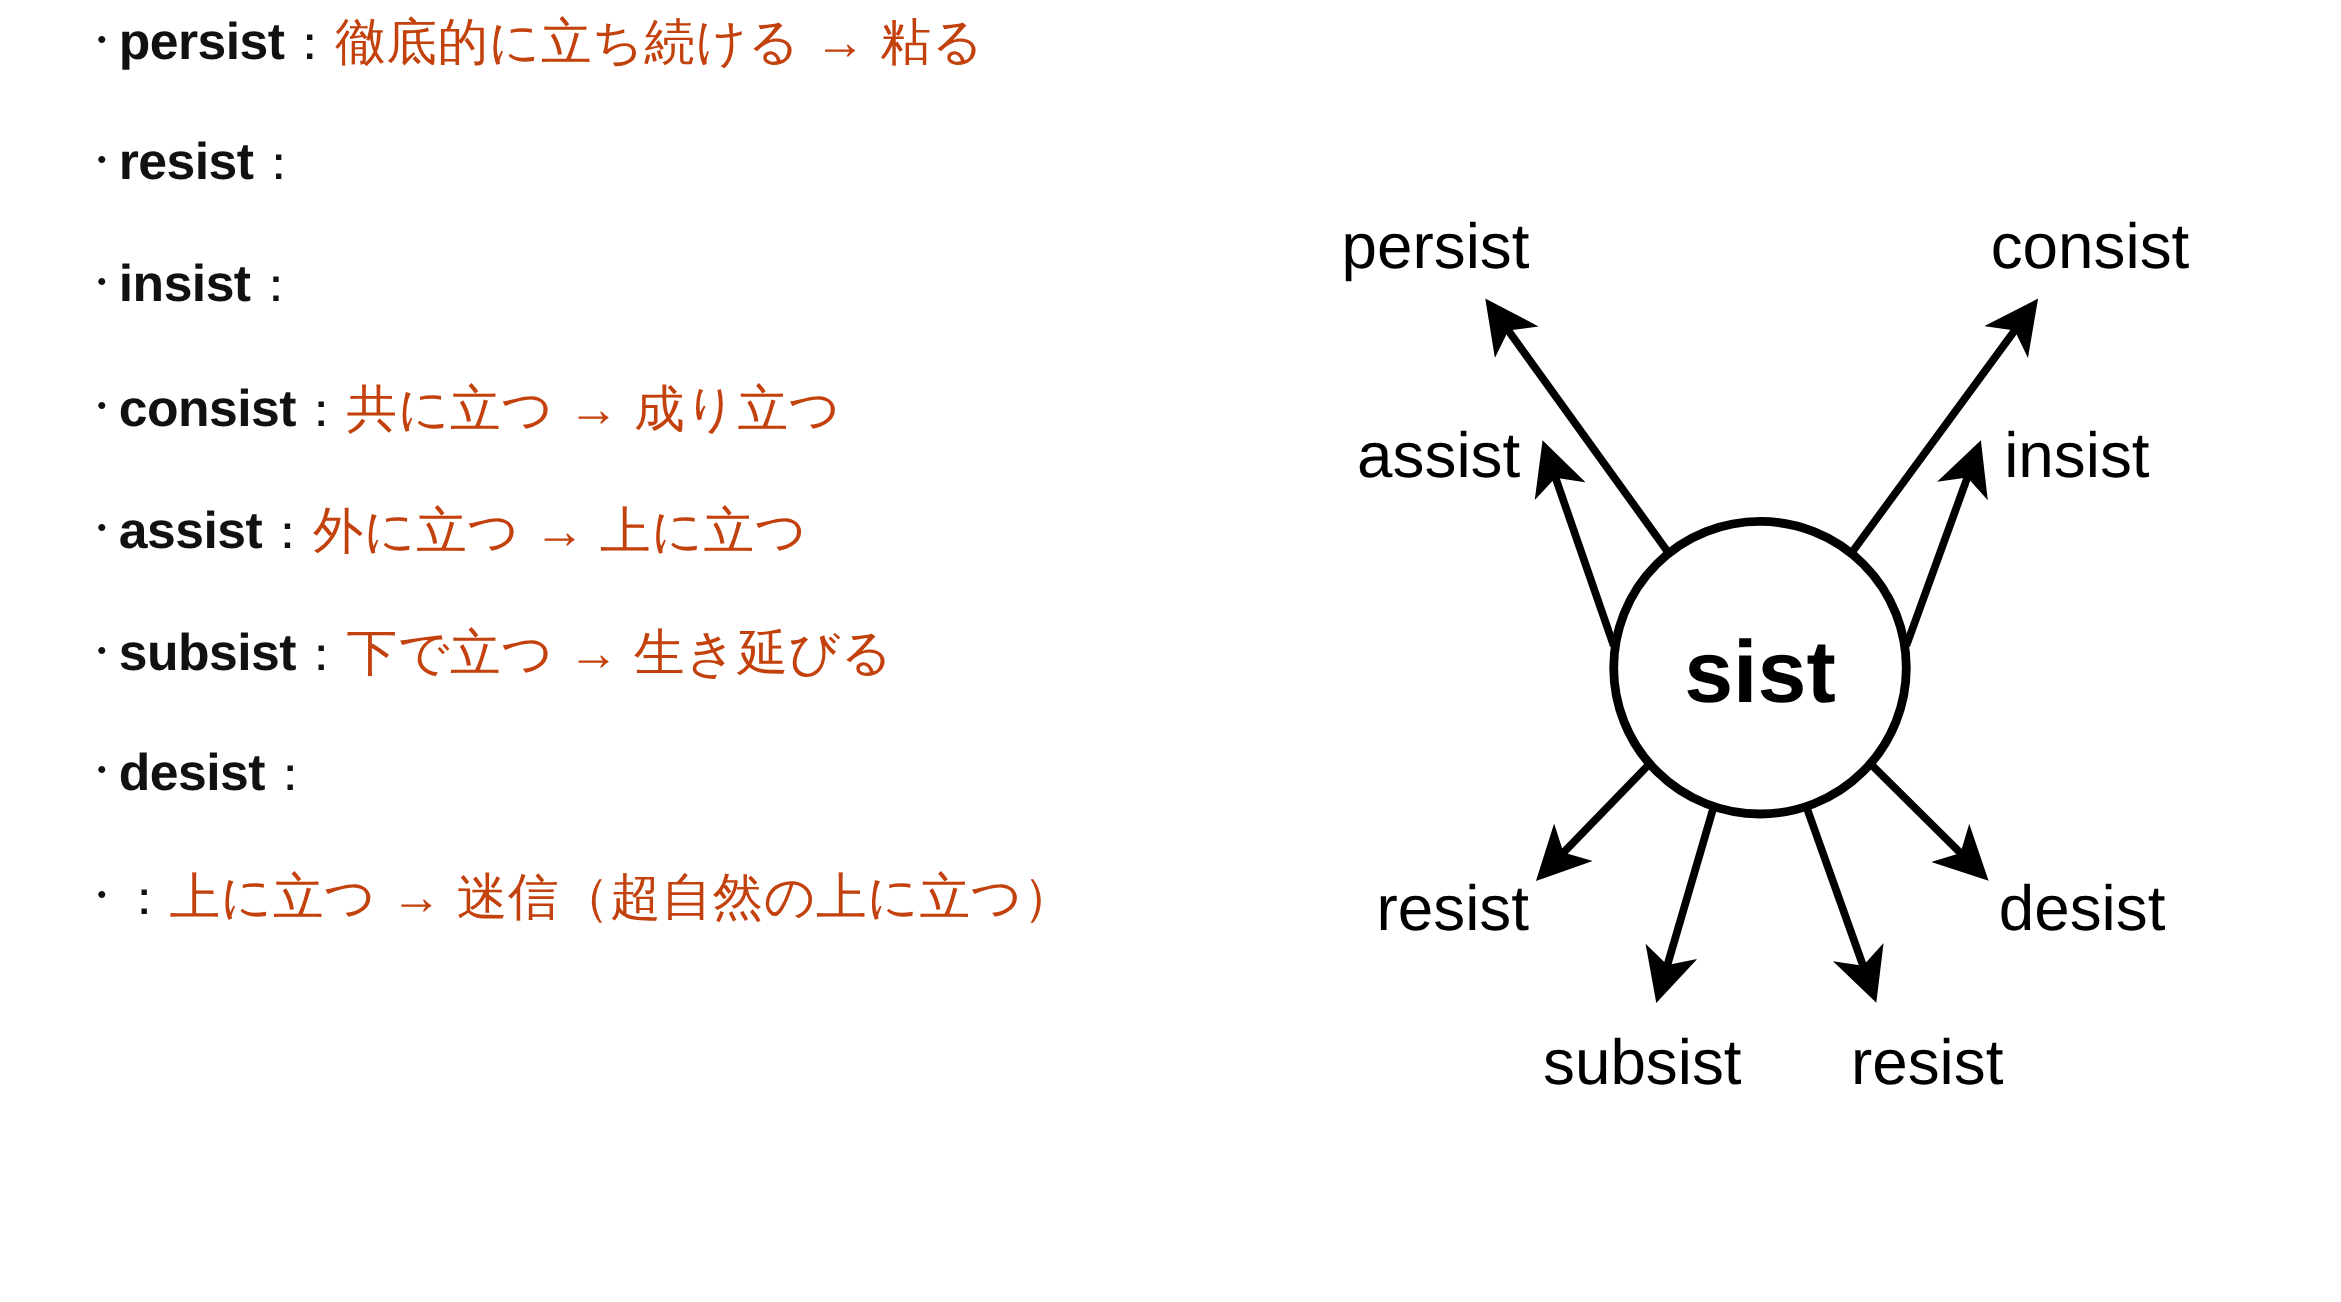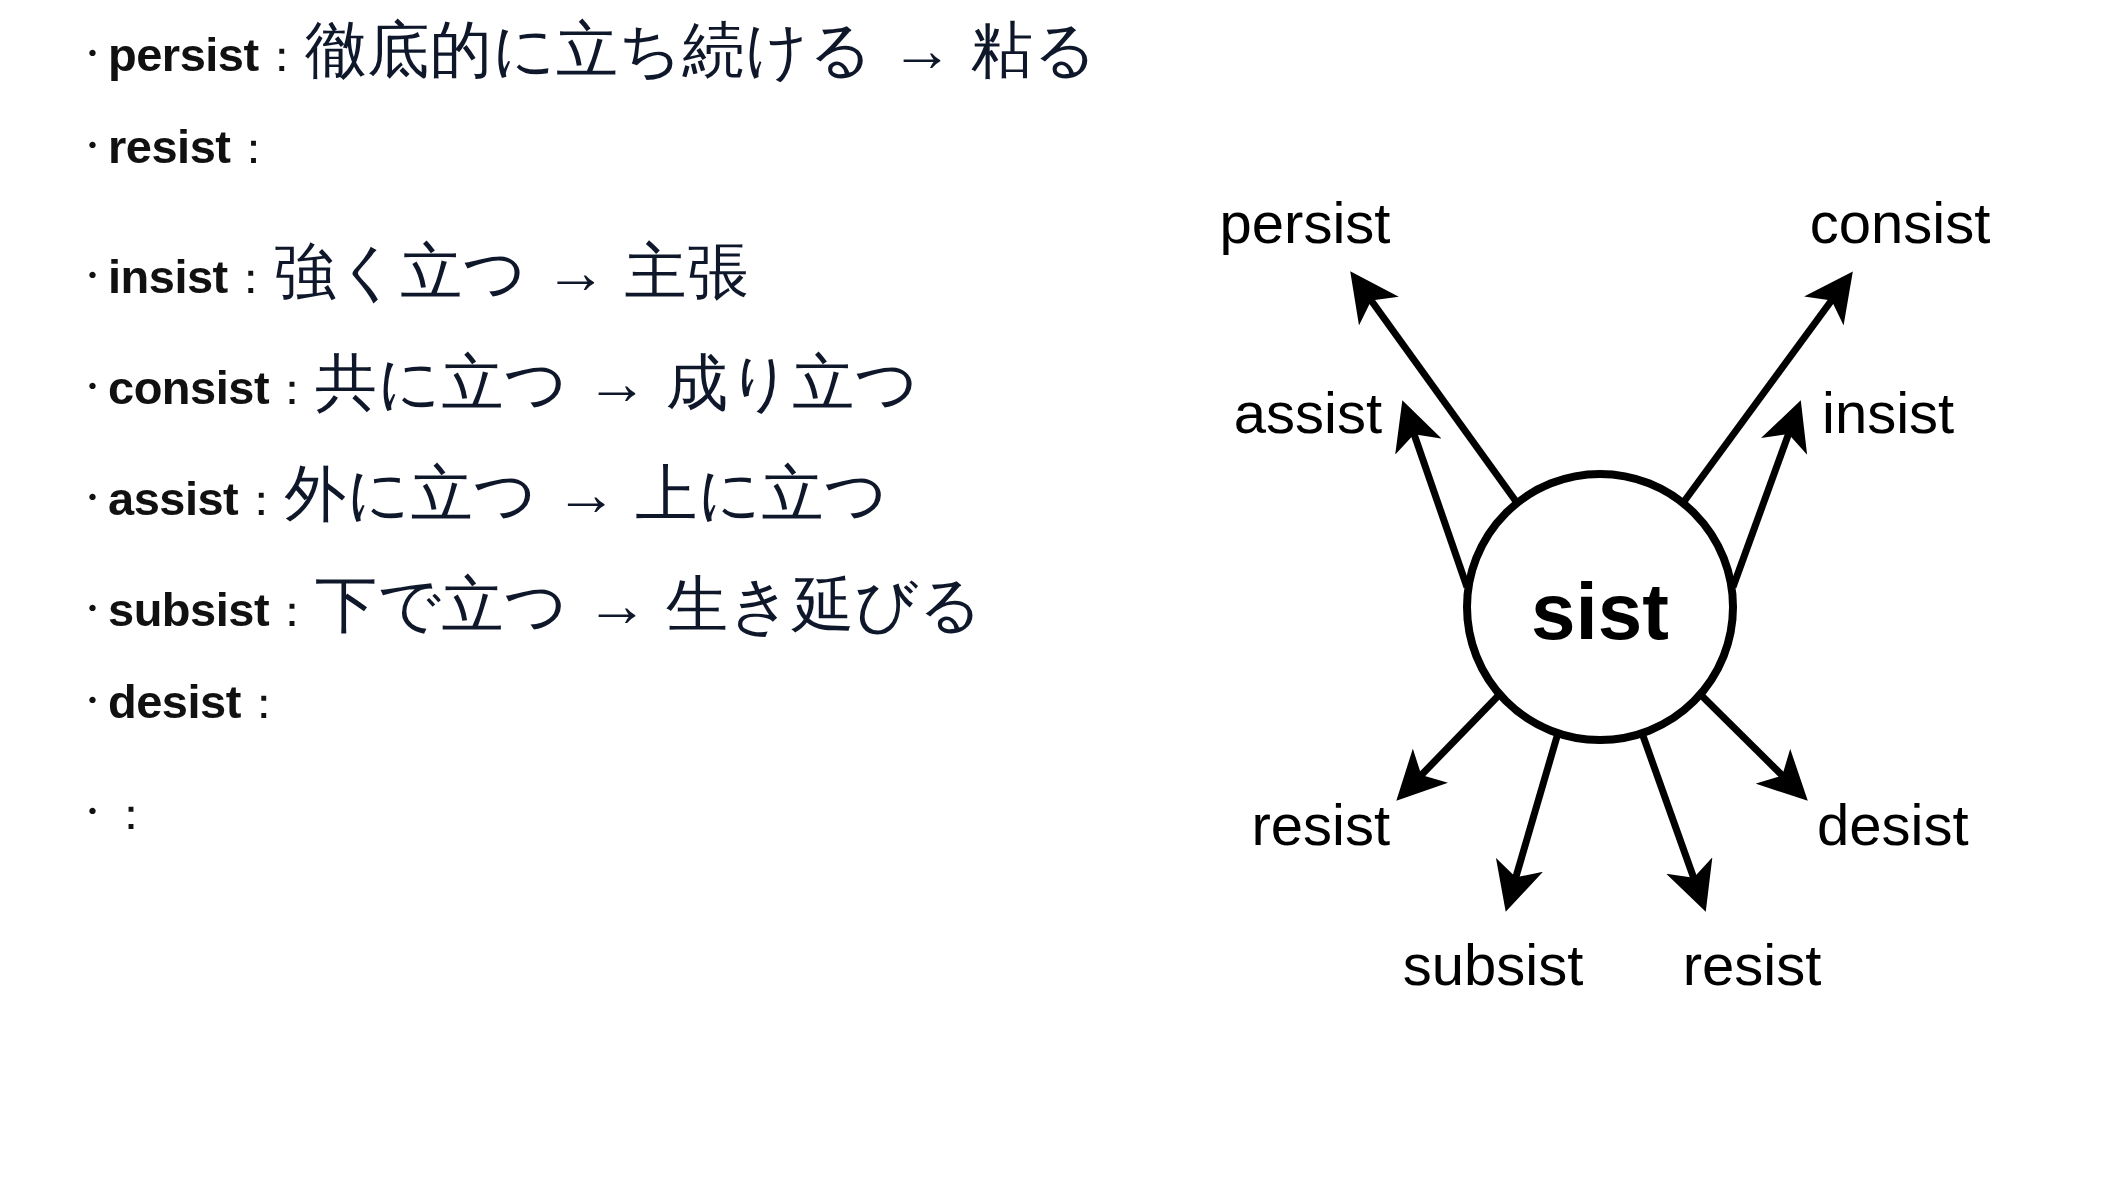--- a/index.html
+++ b/index.html
@@ -52,22 +52,22 @@
     font-size: 47px;
     letter-spacing: -0.5px;
     color: #111111;
   }
   .bullet-sep {
     font-size: 44px;
     color: #111111;
     padding: 0 1px;
   }
   .bullet-gloss {
-    font-size: 62px;
-    color: #0f172a;
+    font-size: 46px;
+    color: #c2410c;
     letter-spacing: 0.5px;
   }
 
   
   #diagram {
     position: absolute;
     left: 1080px;
     top: 160px;
     width: 1048px;
     height: 880px;
@@ -108,21 +108,20 @@
     <div class="bullet-row">
       <span class="bullet-dot">・</span>
       <span class="bullet-term">resist</span>
       <span class="bullet-sep">：</span>
     </div>
 
     <div class="bullet-row">
       <span class="bullet-dot">・</span>
       <span class="bullet-term">insist</span>
       <span class="bullet-sep">：</span>
-      <span class="bullet-gloss">強く立つ → 主張</span>
     </div>
 
     <div class="bullet-row">
       <span class="bullet-dot">・</span>
       <span class="bullet-term">consist</span>
       <span class="bullet-sep">：</span>
       <span class="bullet-gloss">共に立つ → 成り立つ</span>
     </div>
 
     <div class="bullet-row">
@@ -141,20 +140,21 @@
 
     <div class="bullet-row">
       <span class="bullet-dot">・</span>
       <span class="bullet-term">desist</span>
       <span class="bullet-sep">：</span>
     </div>
 
     <div class="bullet-row">
       <span class="bullet-dot">・</span>
       <span class="bullet-sep">：</span>
+      <span class="bullet-gloss">上に立つ → 迷信（超自然の上に立つ）</span>
     </div>
 
   </div>
 
   <div id="diagram">
     <svg viewBox="0 0 1048 880" xmlns="http://www.w3.org/2000/svg">
       <defs>
         <marker id="arrowhead" viewBox="0 0 12 12" refX="10" refY="6" markerWidth="7" markerHeight="7" orient="auto-start-reverse">
           <path d="M 0 0 L 12 6 L 0 12 L 3.2 6 z" fill="#000000"></path>
         </marker>

